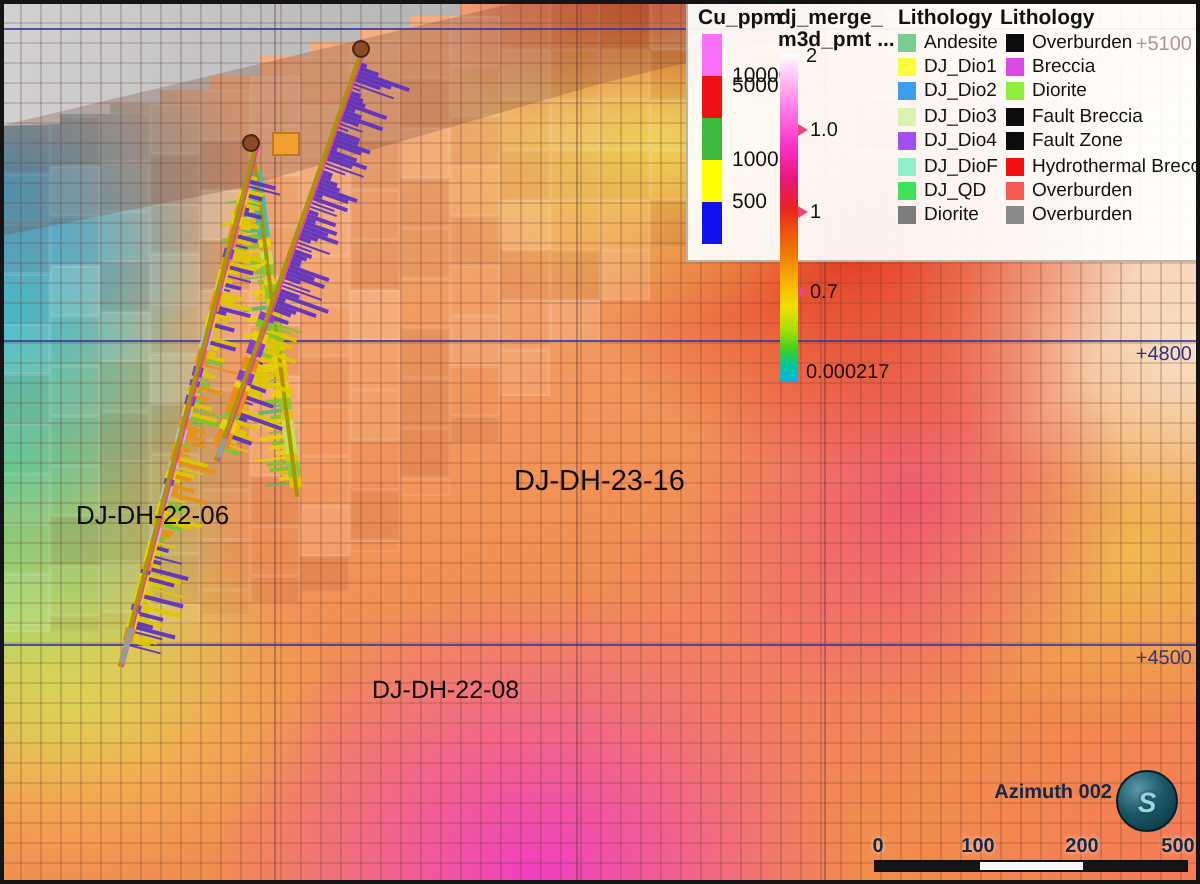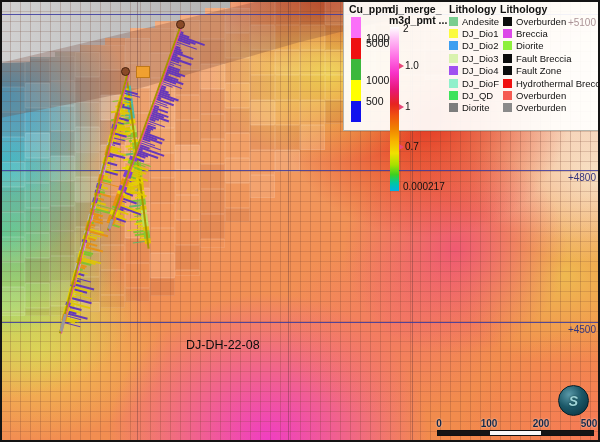--- a/index.html
+++ b/index.html
@@ -604,21 +604,23 @@
       <div class="seg" style="top: 196.886px; height: 4.7px; width: 8px; left: 3px; background: rgb(230, 212, 0);"></div>
       <div class="seg" style="top: 203.101px; height: 7.9px; width: 8px; left: 3px; background: rgb(232, 144, 16);"></div>
       <div class="trace-main"></div>
       <div class="trace-mag"></div>
       <div class="tipseg" style="top: 206px; height: 10px;"></div>
     </div>
   <div class="collar" style="left:121px;top:67px"></div>
   <div class="collar" style="left:176px;top:20px"></div>
   <div class="marker-box"></div>
 
+  <div class="map-label" style="left:38px;top:250px;font-size:13px">DJ-DH-22-06</div>
   <div class="map-label" style="left:186px;top:338px;font-size:12.5px">DJ-DH-22-08</div>
+  <div class="map-label" style="left:257px;top:233px;font-size:14.5px">DJ-DH-23-16</div>
 
   <div id="legend">
     <div class="lg-head" style="left:5px;top:3px">Cu_ppm</div>
     <div class="cu-bar">
       <div style="background: rgb(250, 111, 248);"></div>
       <div style="background: rgb(238, 17, 17);"></div>
       <div style="background: rgb(60, 184, 60);"></div>
       <div style="background: rgb(255, 255, 0);"></div>
       <div style="background: rgb(17, 17, 238);"></div>
     </div>
@@ -704,20 +706,21 @@
   </div>
 
   <div id="merge-bar"></div>
   <div class="mtick" style="left:403px;top:23px"><span>2</span></div>
   <div class="mtick" style="left:399px;top:60px"><span class="arr"></span><span>1.0</span></div>
   <div class="mtick" style="left:399px;top:101px"><span class="arr"></span><span>1</span></div>
   <div class="mtick" style="left:399px;top:141px"><span class="arr"></span><span>0.7</span></div>
   <div class="mtick" style="left:403px;top:181px"><span>0.000217</span></div>
 
   <div id="view-info">
+    <div>Azimuth 002</div>
   </div>
   <div id="compass">
       <span>S</span>
     </div>
   <div id="scalebar">
     <div class="ticks">
       <span style="left:2px">0</span>
       <span style="left:52px">100</span>
       <span style="left:104px">200</span>
       <span style="left:152px">500</span>

